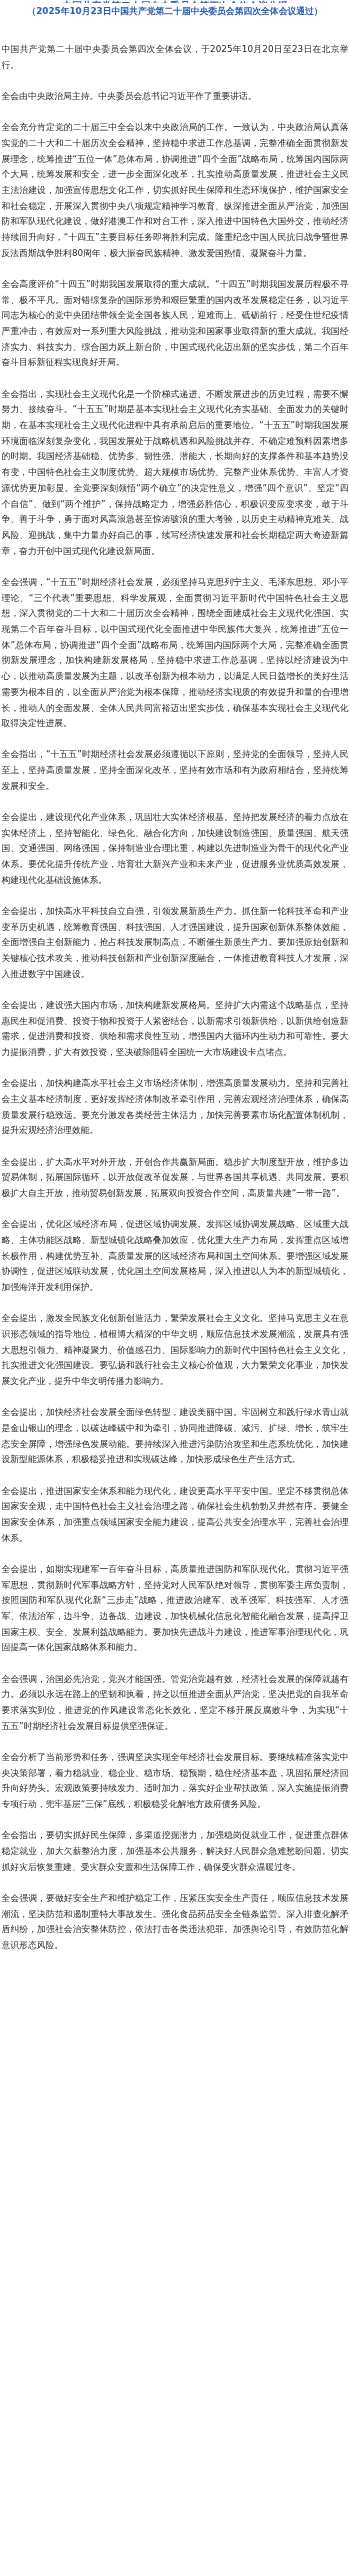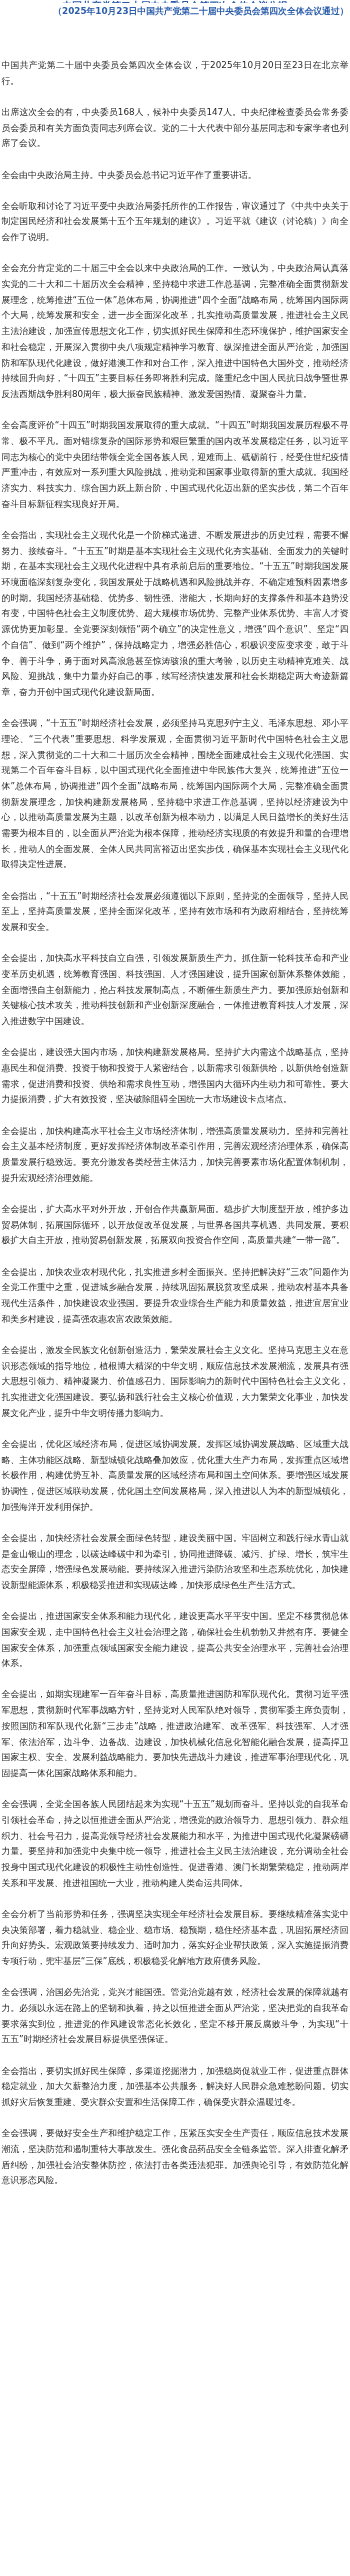--- a/index.html
+++ b/index.html
@@ -32,66 +32,63 @@
     transform:translateY(8.8px); 
     text-align:center;
     font-size:9.8px;
     line-height:11.3px;
     font-weight:bold;
     color:#2b5dab;
     white-space:nowrap;
   }
   .subtitle{
     margin:1.5px 0 0 0;
-    text-align:right;
+    text-align:center;
     font-size:8.8px;
     line-height:13.4px;
     font-weight:bold;
     color:#2b5dab;
   }
   .content p{
     margin:15.5px 0;
   }
   .content p:first-child{
-    margin-top:40px;
+    margin-top:24px;
   }
 </style>
 </head>
 <body>
 
 <div class="doc">
 
   <div class="title-clip">
     <h1>中国共产党第二十届中央委员会第四次全体会议公报</h1>
   </div>
 
   <h2 class="subtitle">（2025年10月23日中国共产党第二十届中央委员会第四次全体会议通过）</h2>
 
   <div class="content">
     <p>中国共产党第二十届中央委员会第四次全体会议，于2025年10月20日至23日在北京举行。</p>
-    <p>出席这次全会的有，中央委员168人，候补中央委员147人。中央纪律检查委员会常务委员会委员和有关方面负责同志列席会议。党的二十大代表中部分基层同志和专家学者也列席了会议。</p>
     <p>全会由中央政治局主持。中央委员会总书记习近平作了重要讲话。</p>
-    <p>全会听取和讨论了习近平受中央政治局委托所作的工作报告，审议通过了《中共中央关于制定国民经济和社会发展第十五个五年规划的建议》。习近平就《建议（讨论稿）》向全会作了说明。</p>
     <p>全会充分肯定党的二十届三中全会以来中央政治局的工作。一致认为，中央政治局认真落实党的二十大和二十届历次全会精神，坚持稳中求进工作总基调，完整准确全面贯彻新发展理念，统筹推进“五位一体”总体布局，协调推进“四个全面”战略布局，统筹国内国际两个大局，统筹发展和安全，进一步全面深化改革，扎实推动高质量发展，推进社会主义民主法治建设，加强宣传思想文化工作，切实抓好民生保障和生态环境保护，维护国家安全和社会稳定，开展深入贯彻中央八项规定精神学习教育、纵深推进全面从严治党，加强国防和军队现代化建设，做好港澳工作和对台工作，深入推进中国特色大国外交，推动经济持续回升向好，“十四五”主要目标任务即将胜利完成。隆重纪念中国人民抗日战争暨世界反法西斯战争胜利80周年，极大振奋民族精神、激发爱国热情、凝聚奋斗力量。</p>
     <p>全会高度评价“十四五”时期我国发展取得的重大成就。“十四五”时期我国发展历程极不寻常、极不平凡。面对错综复杂的国际形势和艰巨繁重的国内改革发展稳定任务，以习近平同志为核心的党中央团结带领全党全国各族人民，迎难而上、砥砺前行，经受住世纪疫情严重冲击，有效应对一系列重大风险挑战，推动党和国家事业取得新的重大成就。我国经济实力、科技实力、综合国力跃上新台阶，中国式现代化迈出新的坚实步伐，第二个百年奋斗目标新征程实现良好开局。</p>
     <p>全会指出，实现社会主义现代化是一个阶梯式递进、不断发展进步的历史过程，需要不懈努力、接续奋斗。“十五五”时期是基本实现社会主义现代化夯实基础、全面发力的关键时期，在基本实现社会主义现代化进程中具有承前启后的重要地位。“十五五”时期我国发展环境面临深刻复杂变化，我国发展处于战略机遇和风险挑战并存、不确定难预料因素增多的时期。我国经济基础稳、优势多、韧性强、潜能大，长期向好的支撑条件和基本趋势没有变，中国特色社会主义制度优势、超大规模市场优势、完整产业体系优势、丰富人才资源优势更加彰显。全党要深刻领悟“两个确立”的决定性意义，增强“四个意识”、坚定“四个自信”、做到“两个维护”，保持战略定力，增强必胜信心，积极识变应变求变，敢于斗争、善于斗争，勇于面对风高浪急甚至惊涛骇浪的重大考验，以历史主动精神克难关、战风险、迎挑战，集中力量办好自己的事，续写经济快速发展和社会长期稳定两大奇迹新篇章，奋力开创中国式现代化建设新局面。</p>
     <p>全会强调，“十五五”时期经济社会发展，必须坚持马克思列宁主义、毛泽东思想、邓小平理论、“三个代表”重要思想、科学发展观，全面贯彻习近平新时代中国特色社会主义思想，深入贯彻党的二十大和二十届历次全会精神，围绕全面建成社会主义现代化强国、实现第二个百年奋斗目标，以中国式现代化全面推进中华民族伟大复兴，统筹推进“五位一体”总体布局，协调推进“四个全面”战略布局，统筹国内国际两个大局，完整准确全面贯彻新发展理念，加快构建新发展格局，坚持稳中求进工作总基调，坚持以经济建设为中心，以推动高质量发展为主题，以改革创新为根本动力，以满足人民日益增长的美好生活需要为根本目的，以全面从严治党为根本保障，推动经济实现质的有效提升和量的合理增长，推动人的全面发展、全体人民共同富裕迈出坚实步伐，确保基本实现社会主义现代化取得决定性进展。</p>
     <p>全会指出，“十五五”时期经济社会发展必须遵循以下原则，坚持党的全面领导，坚持人民至上，坚持高质量发展，坚持全面深化改革，坚持有效市场和有为政府相结合，坚持统筹发展和安全。</p>
+    <p>全会提出，建设现代化产业体系，巩固壮大实体经济根基。坚持把发展经济的着力点放在实体经济上，坚持智能化、绿色化、融合化方向，加快建设制造强国、质量强国、航天强国、交通强国、网络强国，保持制造业合理比重，构建以先进制造业为骨干的现代化产业体系。要优化提升传统产业，培育壮大新兴产业和未来产业，促进服务业优质高效发展，构建现代化基础设施体系。</p>
     <p>全会提出，加快高水平科技自立自强，引领发展新质生产力。抓住新一轮科技革命和产业变革历史机遇，统筹教育强国、科技强国、人才强国建设，提升国家创新体系整体效能，全面增强自主创新能力，抢占科技发展制高点，不断催生新质生产力。要加强原始创新和关键核心技术攻关，推动科技创新和产业创新深度融合，一体推进教育科技人才发展，深入推进数字中国建设。</p>
     <p>全会提出，建设强大国内市场，加快构建新发展格局。坚持扩大内需这个战略基点，坚持惠民生和促消费、投资于物和投资于人紧密结合，以新需求引领新供给，以新供给创造新需求，促进消费和投资、供给和需求良性互动，增强国内大循环内生动力和可靠性。要大力提振消费，扩大有效投资，坚决破除阻碍全国统一大市场建设卡点堵点。</p>
     <p>全会提出，加快构建高水平社会主义市场经济体制，增强高质量发展动力。坚持和完善社会主义基本经济制度，更好发挥经济体制改革牵引作用，完善宏观经济治理体系，确保高质量发展行稳致远。要充分激发各类经营主体活力，加快完善要素市场化配置体制机制，提升宏观经济治理效能。</p>
     <p>全会提出，扩大高水平对外开放，开创合作共赢新局面。稳步扩大制度型开放，维护多边贸易体制，拓展国际循环，以开放促改革促发展，与世界各国共享机遇、共同发展。要积极扩大自主开放，推动贸易创新发展，拓展双向投资合作空间，高质量共建“一带一路”。</p>
-    <p>全会提出，加快农业农村现代化，扎实推进乡村全面振兴。坚持把解决好“三农”问题作为全党工作重中之重，促进城乡融合发展，持续巩固拓展脱贫攻坚成果，推动农村基本具备现代生活条件，加快建设农业强国。要提升农业综合生产能力和质量效益，推进宜居宜业和美乡村建设，提高强农惠农富农政策效能。</p>
+    <p>全会提出，优化区域经济布局，促进区域协调发展。发挥区域协调发展战略、区域重大战略、主体功能区战略、新型城镇化战略叠加效应，优化重大生产力布局，发挥重点区域增长极作用，构建优势互补、高质量发展的区域经济布局和国土空间体系。要增强区域发展协调性，促进区域联动发展，优化国土空间发展格局，深入推进以人为本的新型城镇化，加强海洋开发利用保护。</p>
     <p>全会提出，激发全民族文化创新创造活力，繁荣发展社会主义文化。坚持马克思主义在意识形态领域的指导地位，植根博大精深的中华文明，顺应信息技术发展潮流，发展具有强大思想引领力、精神凝聚力、价值感召力、国际影响力的新时代中国特色社会主义文化，扎实推进文化强国建设。要弘扬和践行社会主义核心价值观，大力繁荣文化事业，加快发展文化产业，提升中华文明传播力影响力。</p>
-    <p>全会提出，优化区域经济布局，促进区域协调发展。发挥区域协调发展战略、区域重大战略、主体功能区战略、新型城镇化战略叠加效应，优化重大生产力布局，发挥重点区域增长极作用，构建优势互补、高质量发展的区域经济布局和国土空间体系。要增强区域发展协调性，促进区域联动发展，优化国土空间发展格局，深入推进以人为本的新型城镇化，加强海洋开发利用保护。</p>
     <p>全会提出，加快经济社会发展全面绿色转型，建设美丽中国。牢固树立和践行绿水青山就是金山银山的理念，以碳达峰碳中和为牵引，协同推进降碳、减污、扩绿、增长，筑牢生态安全屏障，增强绿色发展动能。要持续深入推进污染防治攻坚和生态系统优化，加快建设新型能源体系，积极稳妥推进和实现碳达峰，加快形成绿色生产生活方式。</p>
     <p>全会提出，推进国家安全体系和能力现代化，建设更高水平平安中国。坚定不移贯彻总体国家安全观，走中国特色社会主义社会治理之路，确保社会生机勃勃又井然有序。要健全国家安全体系，加强重点领域国家安全能力建设，提高公共安全治理水平，完善社会治理体系。</p>
     <p>全会提出，如期实现建军一百年奋斗目标，高质量推进国防和军队现代化。贯彻习近平强军思想，贯彻新时代军事战略方针，坚持党对人民军队绝对领导，贯彻军委主席负责制，按照国防和军队现代化新“三步走”战略，推进政治建军、改革强军、科技强军、人才强军、依法治军，边斗争、边备战、边建设，加快机械化信息化智能化融合发展，提高捍卫国家主权、安全、发展利益战略能力。要加快先进战斗力建设，推进军事治理现代化，巩固提高一体化国家战略体系和能力。</p>
-    <p>全会强调，全党全国各族人民团结起来为实现“十五五”规划而奋斗。坚持以党的自我革命引领社会革命，持之以恒推进全面从严治党，增强党的政治领导力、思想引领力、群众组织力、社会号召力，提高党领导经济社会发展能力和水平，为推进中国式现代化凝聚磅礴力量。要坚持和加强党中央集中统一领导，推进社会主义民主法治建设，充分调动全社会投身中国式现代化建设的积极性主动性创造性。促进香港、澳门长期繁荣稳定，推动两岸关系和平发展、推进祖国统一大业，推动构建人类命运共同体。</p>
+    <p>全会强调，治国必先治党，党兴才能国强。管党治党越有效，经济社会发展的保障就越有力。必须以永远在路上的坚韧和执着，持之以恒推进全面从严治党，坚决把党的自我革命要求落实到位，推进党的作风建设常态化长效化，坚定不移开展反腐败斗争，为实现“十五五”时期经济社会发展目标提供坚强保证。</p>
     <p>全会分析了当前形势和任务，强调坚决实现全年经济社会发展目标。要继续精准落实党中央决策部署，着力稳就业、稳企业、稳市场、稳预期，稳住经济基本盘，巩固拓展经济回升向好势头。宏观政策要持续发力、适时加力，落实好企业帮扶政策，深入实施提振消费专项行动，兜牢基层“三保”底线，积极稳妥化解地方政府债务风险。</p>
-    <p>全会强调，治国必先治党，党兴才能国强。管党治党越有效，经济社会发展的保障就越有力。必须以永远在路上的坚韧和执着，持之以恒推进全面从严治党，坚决把党的自我革命要求落实到位，推进党的作风建设常态化长效化，坚定不移开展反腐败斗争，为实现“十五五”时期经济社会发展目标提供坚强保证。</p>
     <p>全会指出，要切实抓好民生保障，多渠道挖掘潜力，加强稳岗促就业工作，促进重点群体稳定就业，加大欠薪整治力度，加强基本公共服务，解决好人民群众急难愁盼问题。切实抓好灾后恢复重建、受灾群众安置和生活保障工作，确保受灾群众温暖过冬。</p>
     <p>全会强调，要做好安全生产和维护稳定工作，压紧压实安全生产责任，顺应信息技术发展潮流，坚决防范和遏制重特大事故发生。强化食品药品安全全链条监管。深入排查化解矛盾纠纷，加强社会治安整体防控，依法打击各类违法犯罪。加强舆论引导，有效防范化解意识形态风险。</p>
 
   </div>
 
 </div>
 
 
 </body></html>

